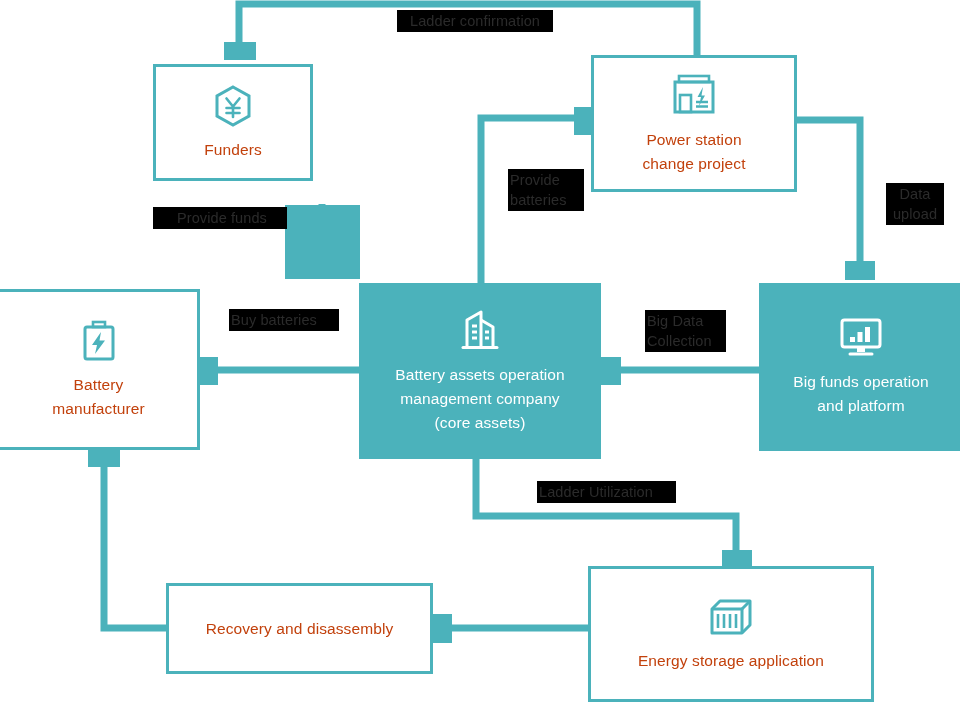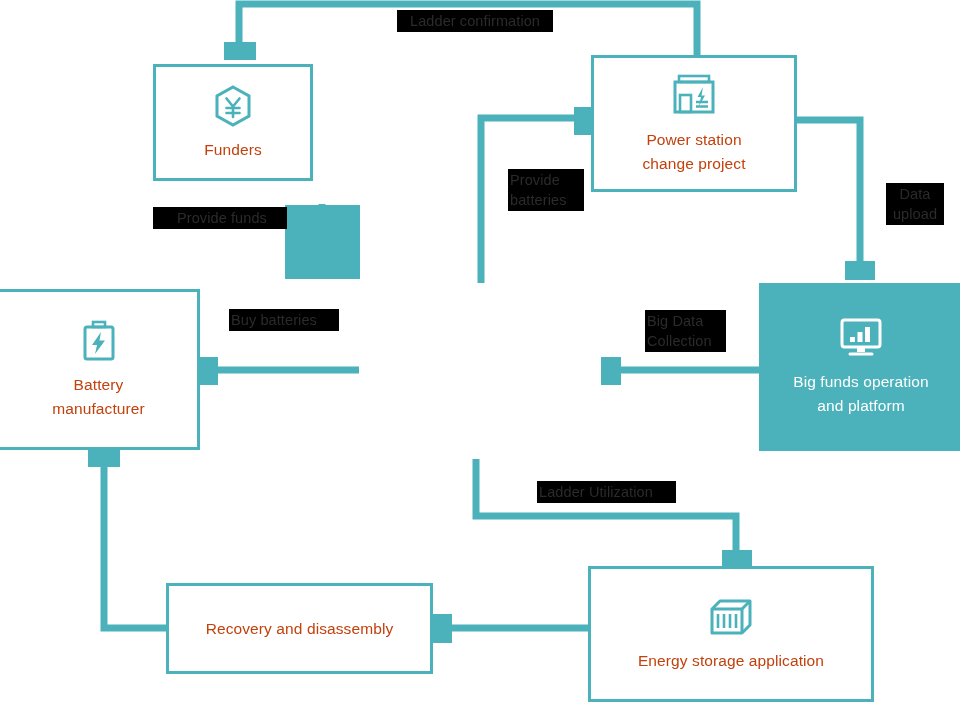--- a/index.html
+++ b/index.html
@@ -157,20 +157,34 @@
       <svg width="38" height="44" viewBox="0 0 38 44" xmlns="http://www.w3.org/2000/svg">
         <rect x="13" y="3" width="12" height="5" fill="none" stroke="#4BB2BB" stroke-width="2.6"></rect>
         <rect x="5" y="8" width="28" height="32" rx="2" fill="none" stroke="#4BB2BB" stroke-width="3"></rect>
         <polygon points="21,13 12,26 17,26 15,35 25,21.5 19.5,21.5" fill="#4BB2BB"></polygon>
       </svg>
     </span>
     <span class="node-label">Battery
 manufacturer</span>
   </div>
 
+  <div class="node filled" style="left:359px;top:283px;width:242px;height:176px;">
+    <span class="node-icon">
+      <svg width="50" height="46" viewBox="0 0 50 46" xmlns="http://www.w3.org/2000/svg">
+        <path d="M 12,39 L 12,13 L 26,5 L 26,39" fill="none" stroke="#ffffff" stroke-width="3" stroke-linejoin="round"></path>
+        <path d="M 26,13 L 38,20 L 38,39" fill="none" stroke="#ffffff" stroke-width="3" stroke-linejoin="round"></path>
+        <path d="M 17,19 L 22,19 M 17,25 L 22,25 M 17,31 L 22,31" stroke="#ffffff" stroke-width="2.8"></path>
+        <path d="M 30,25 L 34,25 M 30,31 L 34,31" stroke="#ffffff" stroke-width="2.8"></path>
+        <path d="M 8,40.5 L 42,40.5" stroke="#ffffff" stroke-width="3" stroke-linecap="round"></path>
+      </svg>
+    </span>
+    <span class="node-label">Battery assets operation
+management company
+(core assets)</span>
+  </div>
 
   <div class="node filled" style="left:759px;top:283px;width:204px;height:168px;">
     <span class="node-icon">
       <svg width="50" height="44" viewBox="0 0 50 44" xmlns="http://www.w3.org/2000/svg">
         <rect x="6" y="4" width="38" height="27" rx="2.5" fill="none" stroke="#ffffff" stroke-width="3"></rect>
         <rect x="14" y="21" width="5" height="5" fill="#ffffff"></rect>
         <rect x="21.5" y="16" width="5" height="10" fill="#ffffff"></rect>
         <rect x="29" y="11" width="5" height="15" fill="#ffffff"></rect>
         <rect x="21" y="31" width="8" height="5" fill="#ffffff"></rect>
         <path d="M 14,38 L 36,38" stroke="#ffffff" stroke-width="3" stroke-linecap="round"></path>

